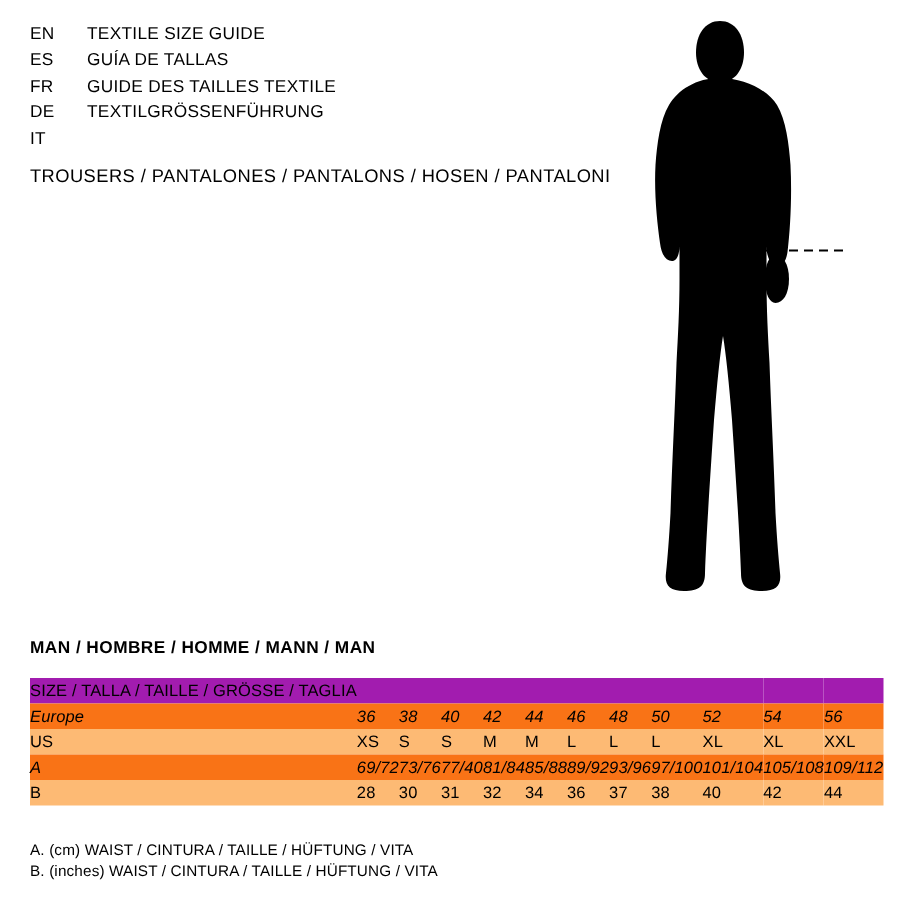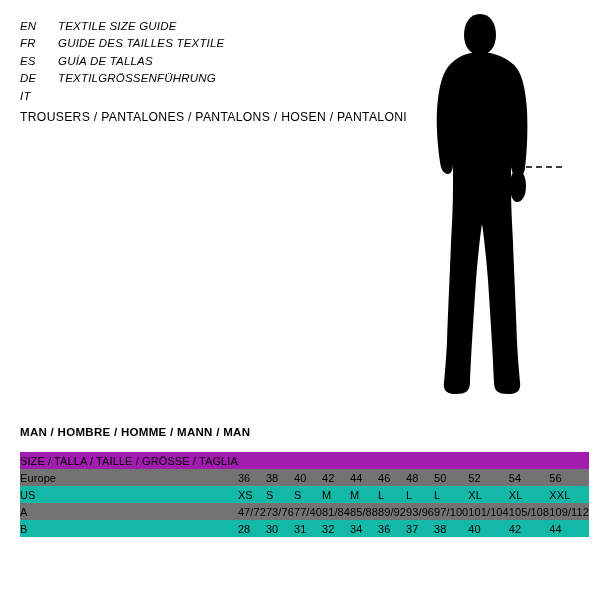--- a/index.html
+++ b/index.html
@@ -20,23 +20,22 @@
 
   
   .lang-block {
     position: absolute;
     top: 14px;
     left: 20px;
     width: 380px;
   }
   .lang-row {
     display: flex;
-    align-items: flex-end;
+    align-items: center;
     height: 17.5px;
-    font-style: italic;
   }
   .lang-code {
     width: 38px;
     font-size: 11.5px;
     letter-spacing: 0.2px;
   }
   .lang-title {
     font-size: 11.5px;
     letter-spacing: 0.2px;
     white-space: nowrap;
@@ -91,22 +90,22 @@
     font-size: 11px;
   }
   table.size-table td {
     padding: 2px 0 2px 0;
     height: 17px;
     vertical-align: middle;
     letter-spacing: 0.1px;
     white-space: nowrap;
   }
   table.size-table tr.band-dark td { background: #a21caf; }
-  table.size-table tr.band-light td { background: #737373; }
-  table.size-table tr.band-white td { background: #14b8a6; }
+  table.size-table tr.band-light td { background: #f97316; font-style: italic; }
+  table.size-table tr.band-white td { background: #fdba74; }
 
   td.col-label {
     width: 108px;
     padding-left: 3px;
   }
   td.col-val {
     width: 50px;
     text-align: left;
     padding-left: 1px;
   }
@@ -125,26 +124,26 @@
 <body>
 
 <div id="page">
 
   <div class="lang-block">
     <div class="lang-row">
       <span class="lang-code">EN</span>
       <span class="lang-title">TEXTILE SIZE GUIDE</span>
     </div>
     <div class="lang-row">
+      <span class="lang-code">ES</span>
+      <span class="lang-title">GUÍA DE TALLAS</span>
+    </div>
+    <div class="lang-row">
       <span class="lang-code">FR</span>
       <span class="lang-title">GUIDE DES TAILLES TEXTILE</span>
-    </div>
-    <div class="lang-row">
-      <span class="lang-code">ES</span>
-      <span class="lang-title">GUÍA DE TALLAS</span>
     </div>
     <div class="lang-row">
       <span class="lang-code">DE</span>
       <span class="lang-title">TEXTILGRÖSSENFÜHRUNG</span>
     </div>
     <div class="lang-row">
       <span class="lang-code">IT</span>
     </div>
   </div>
 
@@ -233,21 +232,21 @@
         <td class="col-val">M</td>
         <td class="col-val">L</td>
         <td class="col-val">L</td>
         <td class="col-val">L</td>
         <td class="col-val">XL</td>
         <td class="col-val">XL</td>
         <td class="col-val">XXL</td>
       </tr>
       <tr class="band-light">
         <td class="col-label">A</td>
-        <td class="col-val">47/72</td>
+        <td class="col-val">69/72</td>
         <td class="col-val">73/76</td>
         <td class="col-val">77/40</td>
         <td class="col-val">81/84</td>
         <td class="col-val">85/88</td>
         <td class="col-val">89/92</td>
         <td class="col-val">93/96</td>
         <td class="col-val">97/100</td>
         <td class="col-val">101/104</td>
         <td class="col-val">105/108</td>
         <td class="col-val">109/112</td>
@@ -262,14 +261,18 @@
         <td class="col-val">36</td>
         <td class="col-val">37</td>
         <td class="col-val">38</td>
         <td class="col-val">40</td>
         <td class="col-val">42</td>
         <td class="col-val">44</td>
       </tr>
     </tbody>
   </table>
 
+  <div class="footnotes">
+    <div>A. (cm) WAIST / CINTURA / TAILLE / HÜFTUNG / VITA</div>
+    <div>B. (inches) WAIST / CINTURA / TAILLE / HÜFTUNG / VITA</div>
+  </div>
 
 </div>
 
 </body></html>

